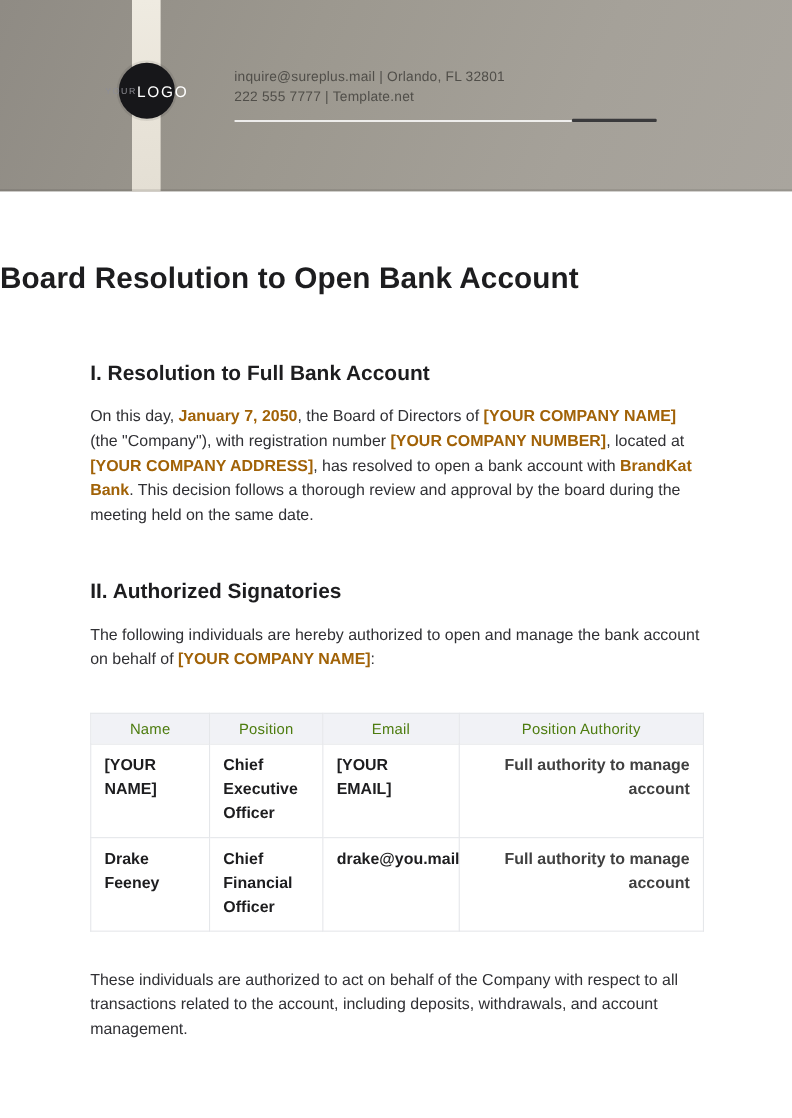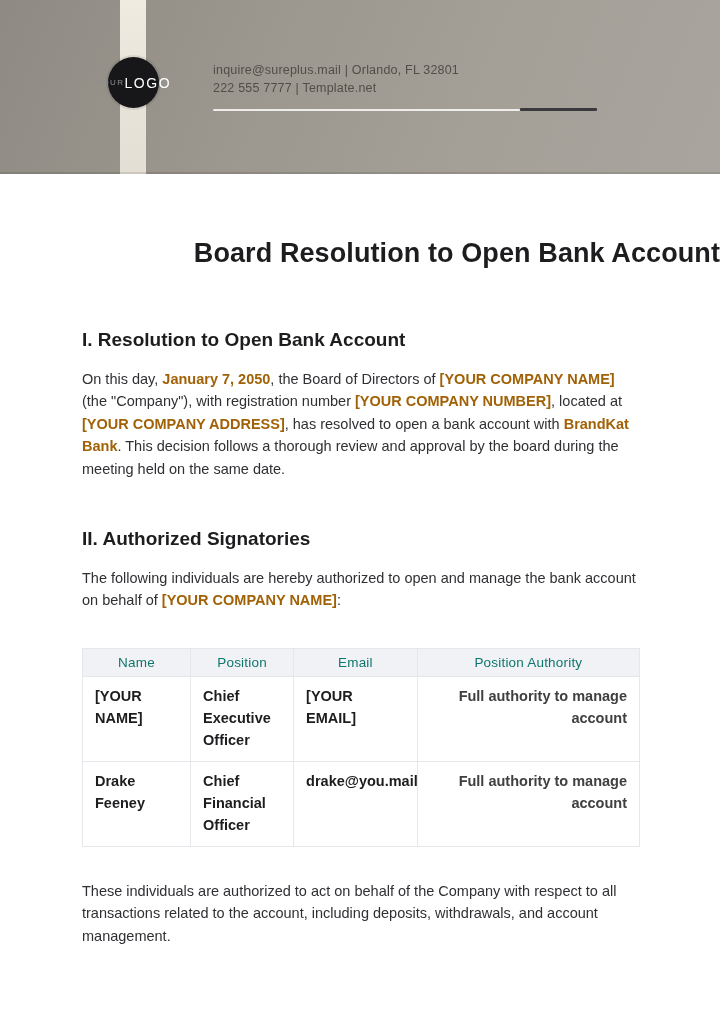--- a/index.html
+++ b/index.html
@@ -36,21 +36,21 @@
     background:rgba(255,255,255,0.82); border-radius:1px;
   }
   .divider-dark {
     position:absolute; left:520px; top:108px; width:77px; height:3px;
     background:#3a3a3c; border-radius:1px;
   }
 
   
   .doc { position:absolute; top:174px; left:0; width:720px; color:#303034; }
   .title {
-    margin-top:64px; text-align:right;
+    margin-top:64px; text-align:left;
     font-size:27px; font-weight:700; color:#1d1d1f; letter-spacing:0.1px;
   }
   .sec-heading {
     margin:0 80px 0 82px; font-size:19px; font-weight:700; color:#1d1d1f;
   }
   .sec1-heading { margin-top:60px; }
   .sec2-heading { margin-top:48px; }
   .para {
     margin:17px 80px 0 82px; font-size:14.5px; line-height:22.4px; color:#303034;
   }
@@ -59,21 +59,21 @@
   
   table.signatories {
     width:558px; margin:36px 0 0 82px; border-collapse:collapse;
     font-size:14.5px; table-layout:fixed;
   }
   table.signatories col.c1 { width:19.4%; }
   table.signatories col.c2 { width:18.5%; }
   table.signatories col.c3 { width:22.2%; }
   table.signatories col.c4 { width:39.9%; }
   table.signatories th {
-    background:#f1f2f6; color:#0f766e; font-weight:500; font-size:13.5px;
+    background:#f1f2f6; color:#4d7c0f; font-weight:500; font-size:13.5px;
     padding:6px 8px; border:1px solid #e5e7ea; text-align:center; letter-spacing:0.2px;
   }
   table.signatories td {
     padding:8px 12px 10px 12px; border:1px solid #e5e7ea; vertical-align:top;
     line-height:22px; background:#ffffff;
   }
   td.cell-bold { font-weight:700; color:#1d1d1f; }
   td.cell-regular { font-weight:700; color:#404040;text-align:right; }
 
   .closing { margin-top:33px; }
@@ -93,21 +93,21 @@
       <div>inquire@sureplus.mail | Orlando, FL 32801</div>
       <div>222 555 7777 | Template.net</div>
     </div>
     <div class="divider-light"></div>
     <div class="divider-dark"></div>
   </div>
 
   <div class="doc">
     <h1 class="title">Board Resolution to Open Bank Account</h1>
 
-    <h2 class="sec-heading sec1-heading">I. Resolution to Open Bank Account</h2>
+    <h2 class="sec-heading sec1-heading">I. Resolution to Full Bank Account</h2>
     <p class="para"><span>On this day, </span><b>January 7, 2050</b><span>, the Board of Directors of </span><b>[YOUR COMPANY NAME]</b><span> (the "Company"), with registration number </span><b>[YOUR COMPANY NUMBER]</b><span>, located at </span><b>[YOUR COMPANY ADDRESS]</b><span>, has resolved to open a bank account with </span><b>BrandKat Bank</b><span>. This decision follows a thorough review and approval by the board during the meeting held on the same date.</span></p>
 
     <h2 class="sec-heading sec2-heading">II. Authorized Signatories</h2>
     <p class="para"><span>The following individuals are hereby authorized to open and manage the bank account on behalf of </span><b>[YOUR COMPANY NAME]</b><span>:</span></p>
 
     <table class="signatories">
       <colgroup>
           <col class="c1">
           <col class="c2">
           <col class="c3">

